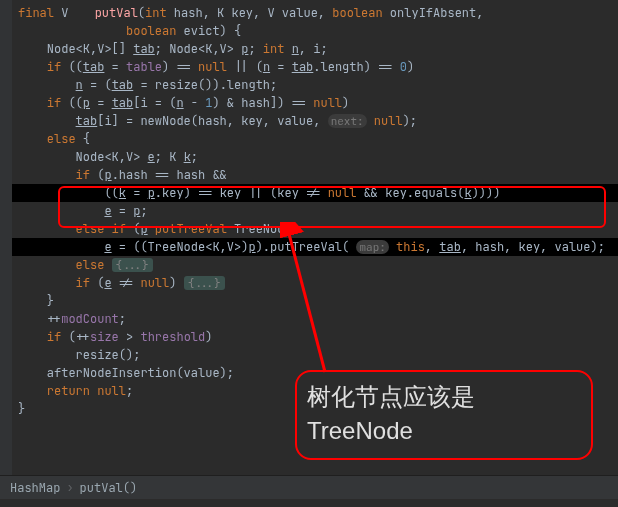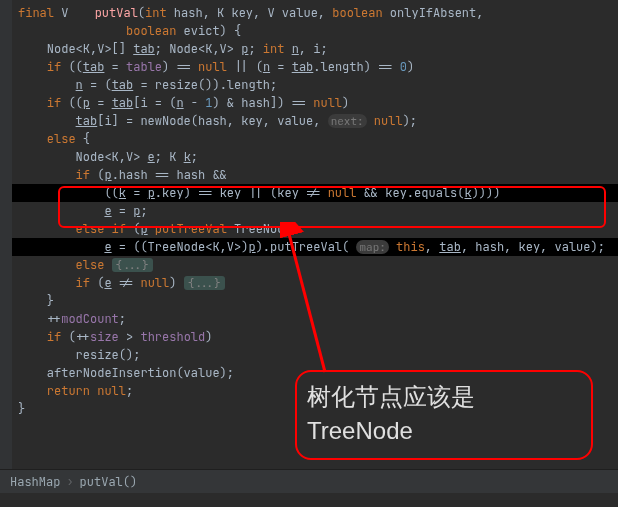--- a/index.html
+++ b/index.html
@@ -70,21 +70,21 @@
     color: #e0e0e0;
     font-family: "Helvetica Neue", Arial, sans-serif;
     font-size: 24px;
     line-height: 1.4;
     padding: 8px 10px;
     pointer-events: none;
   }
   .breadcrumb {
     position: absolute;
     left: 0;
-    bottom: 14px;
+    bottom: 8px;
     width: 100%;
     height: 24px;
     background: #343638;
     border-top: 1px solid #1f1f1f;
     color: #9aa7b0;
     font-size: 12px;
     display: flex;
     align-items: center;
     padding-left: 10px;
   }

